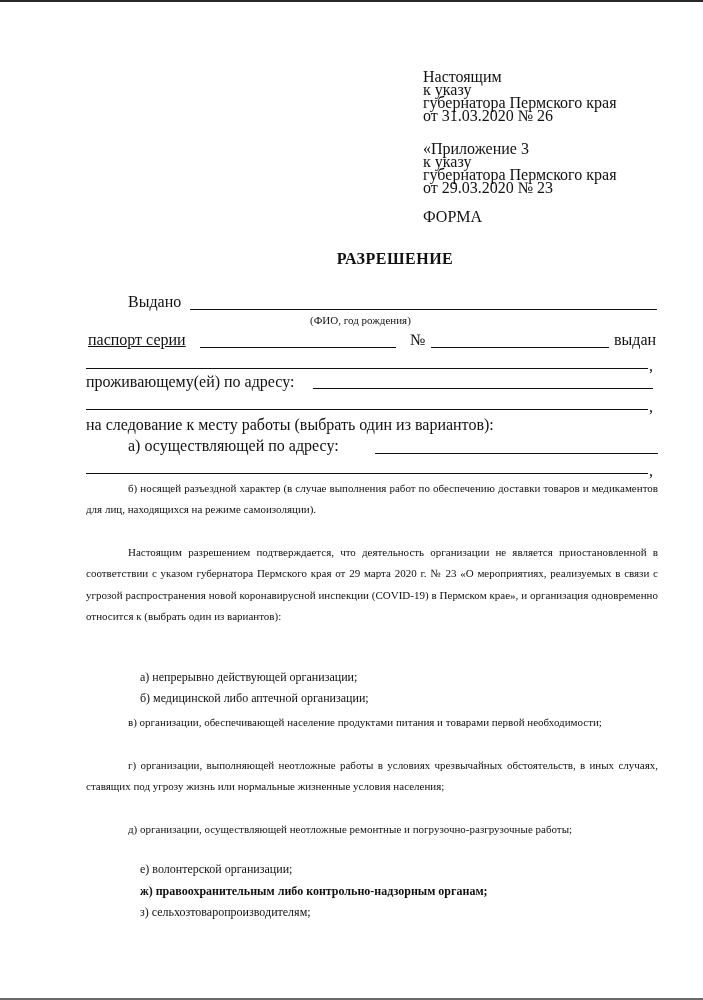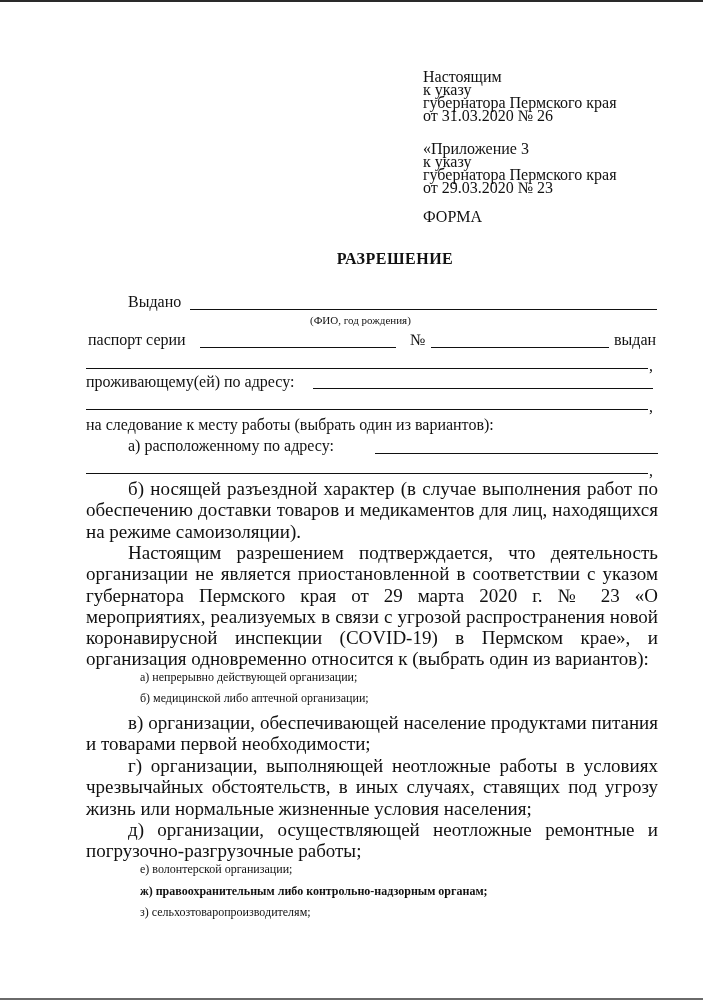--- a/index.html
+++ b/index.html
@@ -9,21 +9,21 @@
     }
     .scan-top { position: absolute; left: 0; top: 0; width: 703px; height: 2px; background: #2a2a2a; }
     .scan-bottom { position: absolute; left: 0; top: 998px; width: 703px; height: 2px; background: #6a6a6a; }
     .abs { position: absolute; white-space: nowrap; }
     .hdr { position: absolute; left: 423px; font-size: 16px; line-height: 13px; }
     .hdr div { height: 13px; }
     .title { position: absolute; left: 0; width: 790px; text-align: center; top: 250px; font-size: 16px; font-weight: bold; letter-spacing: 0.5px; }
     .t { font-size: 16px; line-height: 20px; }
     .line { position: absolute; height: 0; border-top: 1.3px solid #111; }
     .small { font-size: 11px; font-weight: normal; }
-    .para { position: absolute; left: 86px; width: 572px; font-size: 19px; line-height: 21.3px; text-align: justify; }
+    .para { position: absolute; left: 86px; width: 572px; font-size: 11px; line-height: 21.3px; text-align: justify; }
     .item { position: absolute; left: 140px; font-size: 12px; white-space: nowrap; }
   </style>
 </head>
 <body>
 
 <div class="scan-top"></div>
 
 <div class="hdr" style="top:70px;">
   <div>Настоящим</div>
   <div>к указу</div>
@@ -37,36 +37,36 @@
   <div>от 29.03.2020 № 23</div>
 </div>
 <div class="abs" style="left:423px; top:208px; font-size:16px;">ФОРМА</div>
 
 <div class="title">РАЗРЕШЕНИЕ</div>
 
 <div class="abs t" style="left:128px; top:292px;">Выдано</div>
 <div class="line" style="left:190px; top:309px; width:467px;"></div>
 <div class="abs small" style="left:310px; top:314px;">(ФИО, год рождения)</div>
 
-<div class="abs t" style="left:88px; top:330px;">паспорт серии</div>
+<div class="abs t" style="left:88px; top:330px;text-decoration:underline;">паспорт серии</div>
 <div class="line" style="left:200px; top:347px; width:196px;"></div>
 <div class="abs t" style="left:410px; top:330px;">№</div>
 <div class="line" style="left:431px; top:347px; width:178px;"></div>
 <div class="abs t" style="left:614px; top:330px;">выдан</div>
 
 <div class="line" style="left:86px; top:368px; width:562px;"></div>
 <div class="abs t" style="left:649px; top:356px;">,</div>
 
 <div class="abs t" style="left:86px; top:372px;">проживающему(ей) по адресу:</div>
 <div class="line" style="left:313px; top:388px; width:340px;"></div>
 <div class="line" style="left:86px; top:409px; width:562px;"></div>
 <div class="abs t" style="left:649px; top:397px;">,</div>
 
 <div class="abs t" style="left:86px; top:415px;">на следование к месту работы (выбрать один из вариантов):</div>
-<div class="abs t" style="left:128px; top:436px;">а)  расположенному  по  адресу:</div>
+<div class="abs t" style="left:128px; top:436px;">а)  осуществляющей  по  адресу:</div>
 <div class="line" style="left:375px; top:453px; width:283px;"></div>
 <div class="line" style="left:86px; top:473px; width:562px;"></div>
 <div class="abs t" style="left:649px; top:461px;">,</div>
 
 <div class="para" style="top:478px; text-indent:42px;">б)  носящей  разъездной  характер  (в  случае  выполнения  работ по обеспечению доставки товаров и медикаментов для лиц, находящихся на режиме самоизоляции).</div>
 
 <div class="para" style="top:542px; text-indent:42px;">Настоящим разрешением подтверждается, что деятельность организации не является приостановленной в соответствии с указом губернатора Пермского края от 29 марта 2020 г. № 23 «О мероприятиях, реализуемых в связи с угрозой распространения новой коронавирусной инспекции (COVID-19) в Пермском крае», и организация одновременно относится к (выбрать один из вариантов):</div>
 
 <div class="item" style="top:670px;">а) непрерывно действующей организации;</div>
 <div class="item" style="top:691px;">б) медицинской либо аптечной организации;</div>

